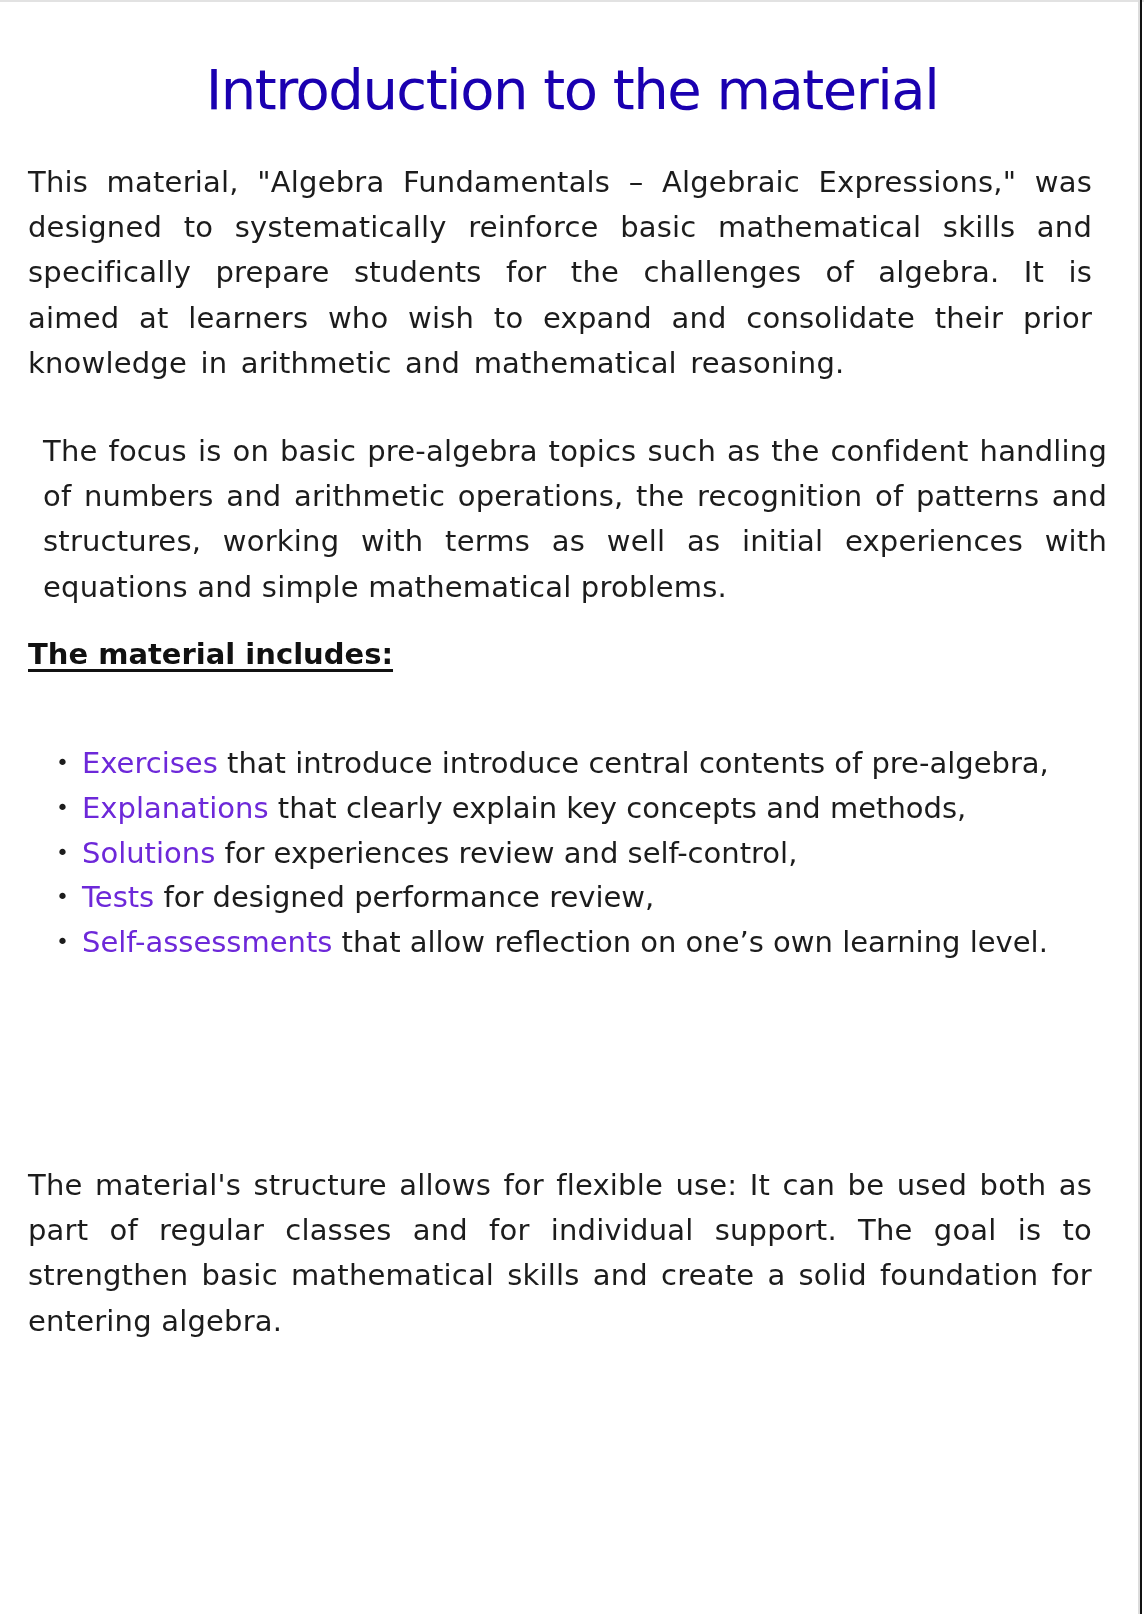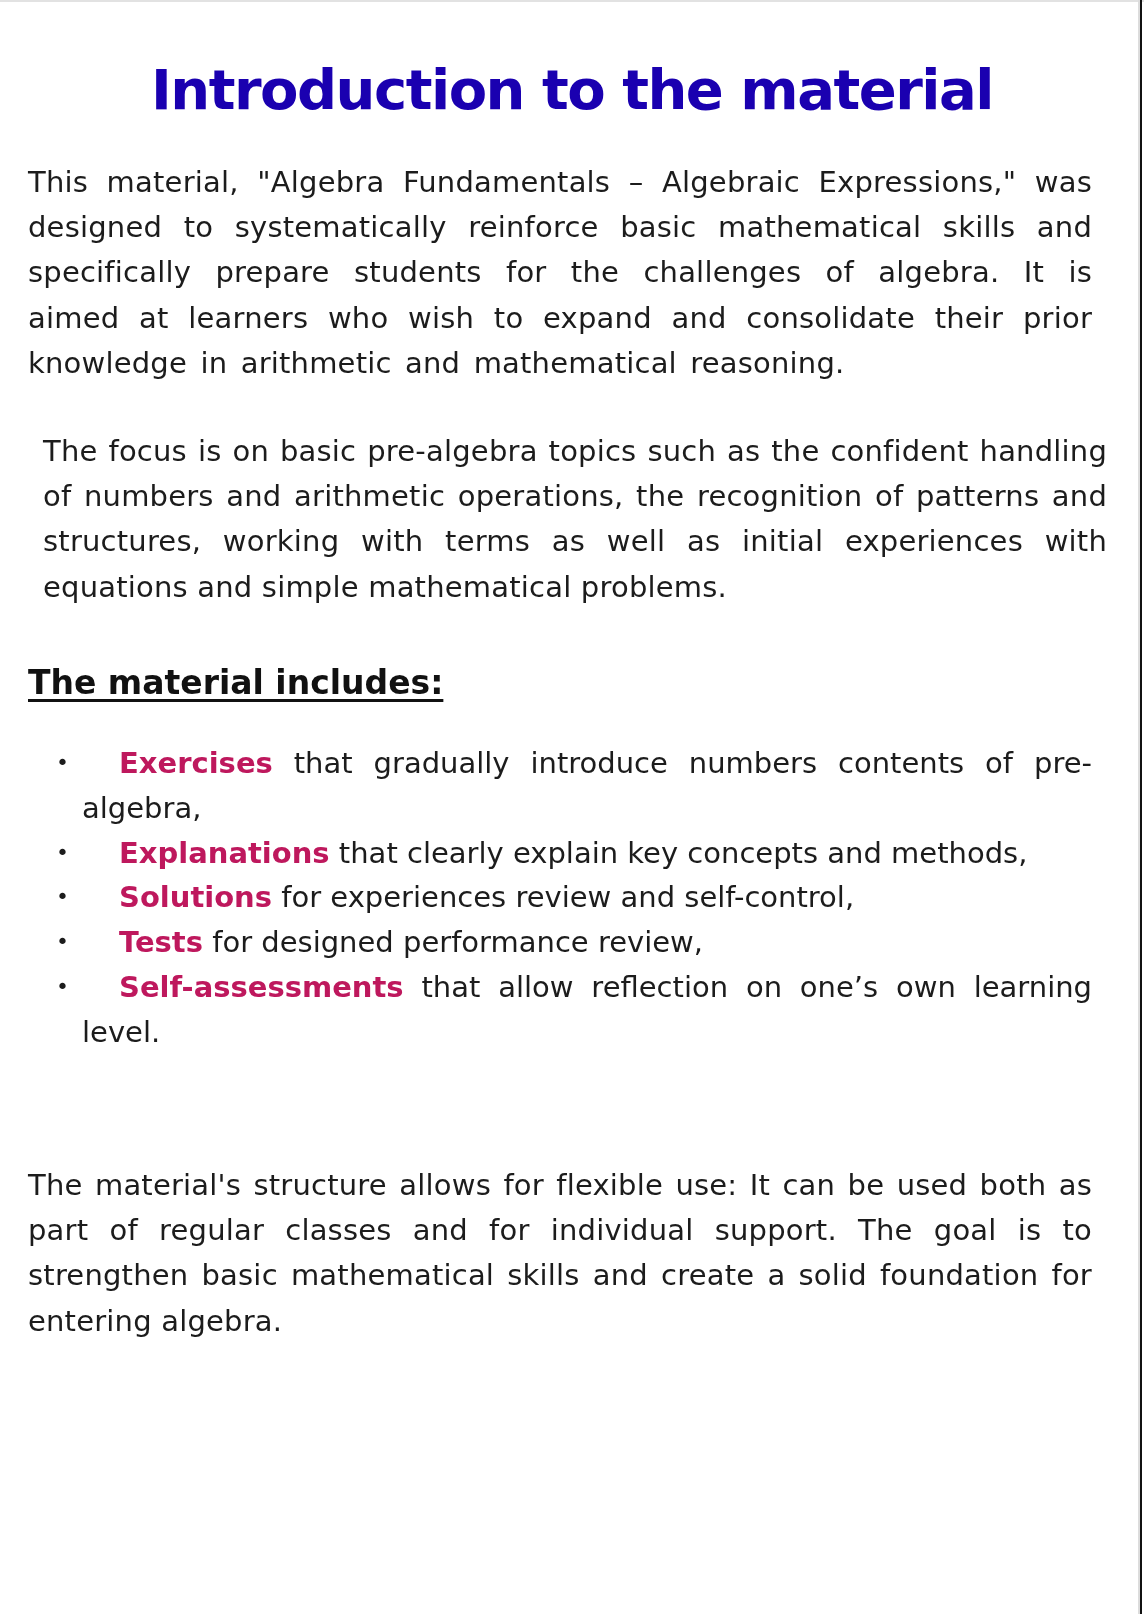--- a/index.html
+++ b/index.html
@@ -40,21 +40,21 @@
     width: 1064px;
   }
   .title {
     position: absolute;
     left: -28px;
     width: 1144px;
     top: 52px;
     margin: 0;
     text-align: center;
     font-family: "DejaVu Sans", sans-serif;
-    font-weight: bold;
+    font-weight: normal;
     font-size: 56px;
     line-height: 76px;
     color: #1a00b0;
     letter-spacing: -1.5px;
   }
   .para {
     position: absolute;
     left: 0;
     width: 1064px;
     margin: 0;
@@ -62,23 +62,23 @@
     line-height: 45.2px;
     text-align: justify;
     letter-spacing: 0.2px;
     color: #1c1c1c;
   }
   #p1 { top: 160px; word-spacing: 4px; }
   #p2 { top: 429px; margin-left: 15px; }
   .subheading {
     position: absolute;
     left: 0;
-    top: 660px;
+    top: 632px;
     margin: 0;
-    font-size: 33px;
+    font-size: 29px;
     font-weight: bold;
     line-height: 45px;
     text-decoration: underline;
     text-decoration-thickness: 3px;
     text-underline-offset: 5px;
     color: #111111;
   }
   .list {
     position: absolute;
     left: 0;
@@ -98,23 +98,22 @@
   }
   .bullet {
     position: absolute;
     left: 28px;
     top: 0;
     font-size: 22px;
     line-height: 44.8px;
     color: #1c1c1c;
   }
   .item-label {
-    font-weight: bold;
-    color: #be185d;
-    margin-left: 37px;
+    font-weight: normal;
+    color: #6d28d9;
   }
   #p3 { top: 1163px; }
 </style>
 </head>
 <body>
 
 <div class="top-rule"></div>
 <div class="right-rule-shade"></div>
 <div class="right-rule"></div>
 
@@ -123,21 +122,21 @@
   <h1 class="title" style="color: rgb(26, 0, 176);">Introduction to the material</h1>
 
   <p class="para" id="p1">This material, "Algebra Fundamentals – Algebraic Expressions," was designed to systematically reinforce basic mathematical skills and specifically prepare students for the challenges of algebra. It is aimed at learners who wish to expand and consolidate their prior knowledge in arithmetic and mathematical reasoning.</p>
 
   <p class="para" id="p2">The focus is on basic pre-algebra topics such as the confident handling of numbers and arithmetic operations, the recognition of patterns and structures, working with terms as well as initial experiences with equations and simple mathematical problems.</p>
 
   <h2 class="subheading">The material includes:</h2>
 
   <ul class="list">
     <li class="list-item">
-      <span class="bullet">•</span><span class="item-label">Exercises</span><span> that gradually introduce numbers contents of pre-algebra,</span>
+      <span class="bullet">•</span><span class="item-label">Exercises</span><span> that introduce introduce central contents of pre-algebra,</span>
     </li>
     <li class="list-item">
       <span class="bullet">•</span><span class="item-label">Explanations</span><span> that clearly explain key concepts and methods,</span>
     </li>
     <li class="list-item">
       <span class="bullet">•</span><span class="item-label">Solutions</span><span> for experiences review and self-control,</span>
     </li>
     <li class="list-item">
       <span class="bullet">•</span><span class="item-label">Tests</span><span> for designed performance review,</span>
     </li>

